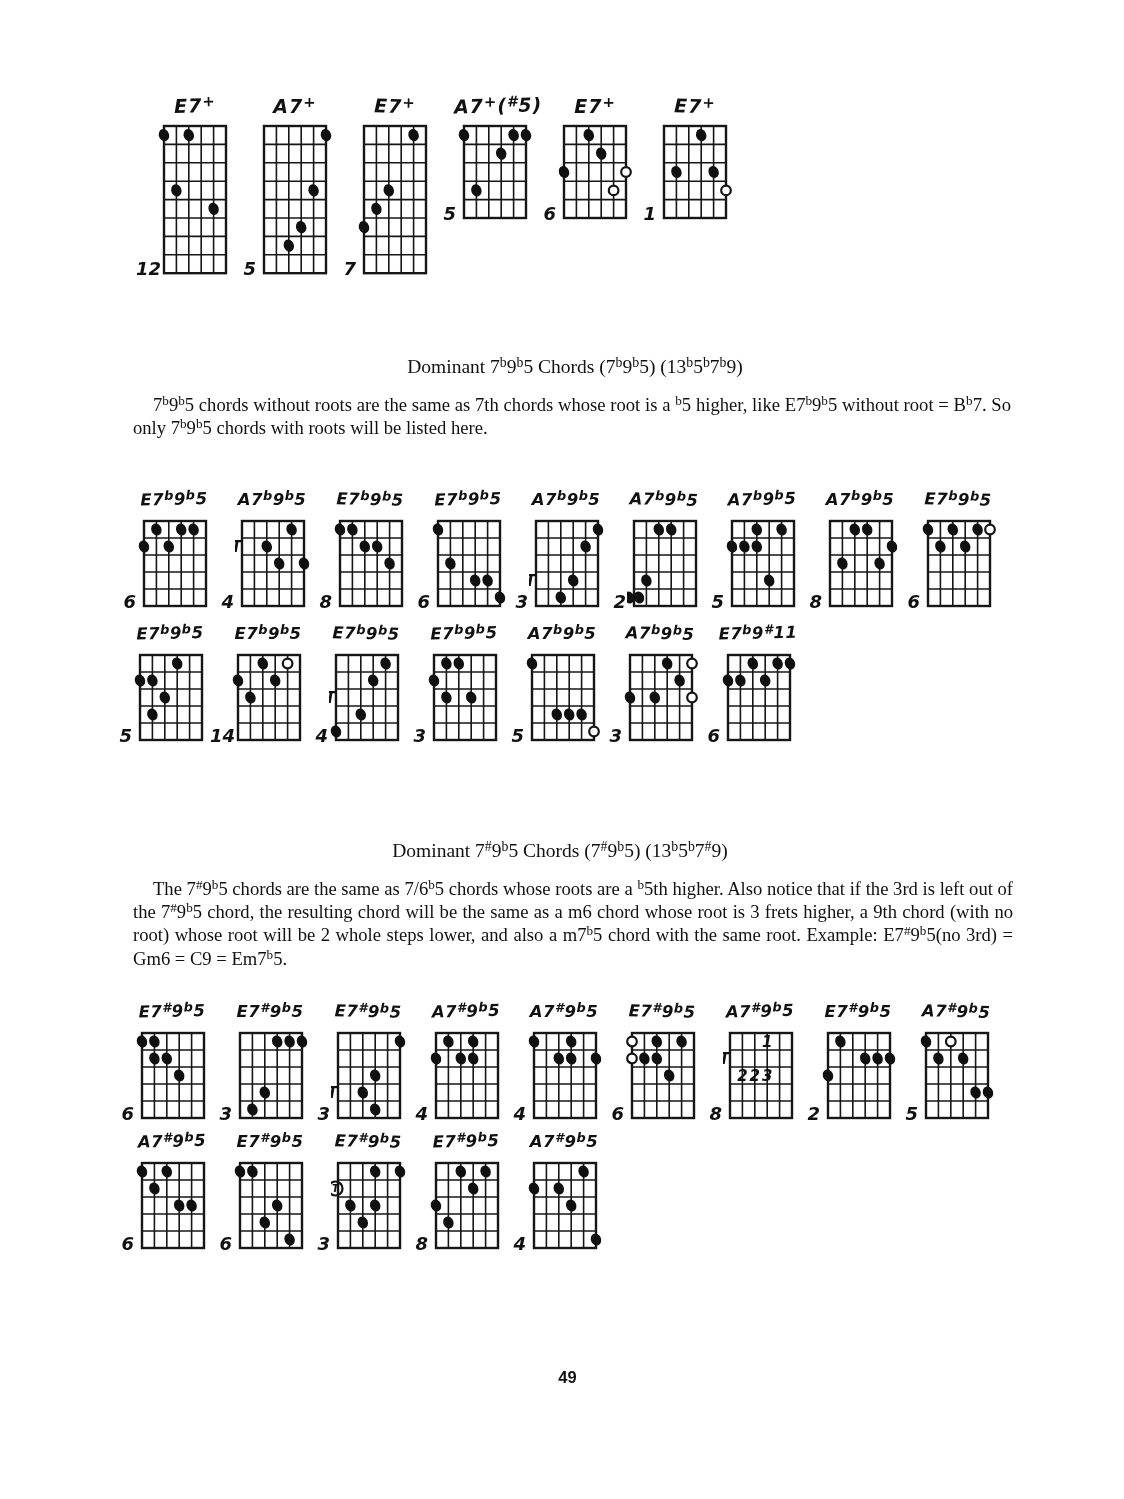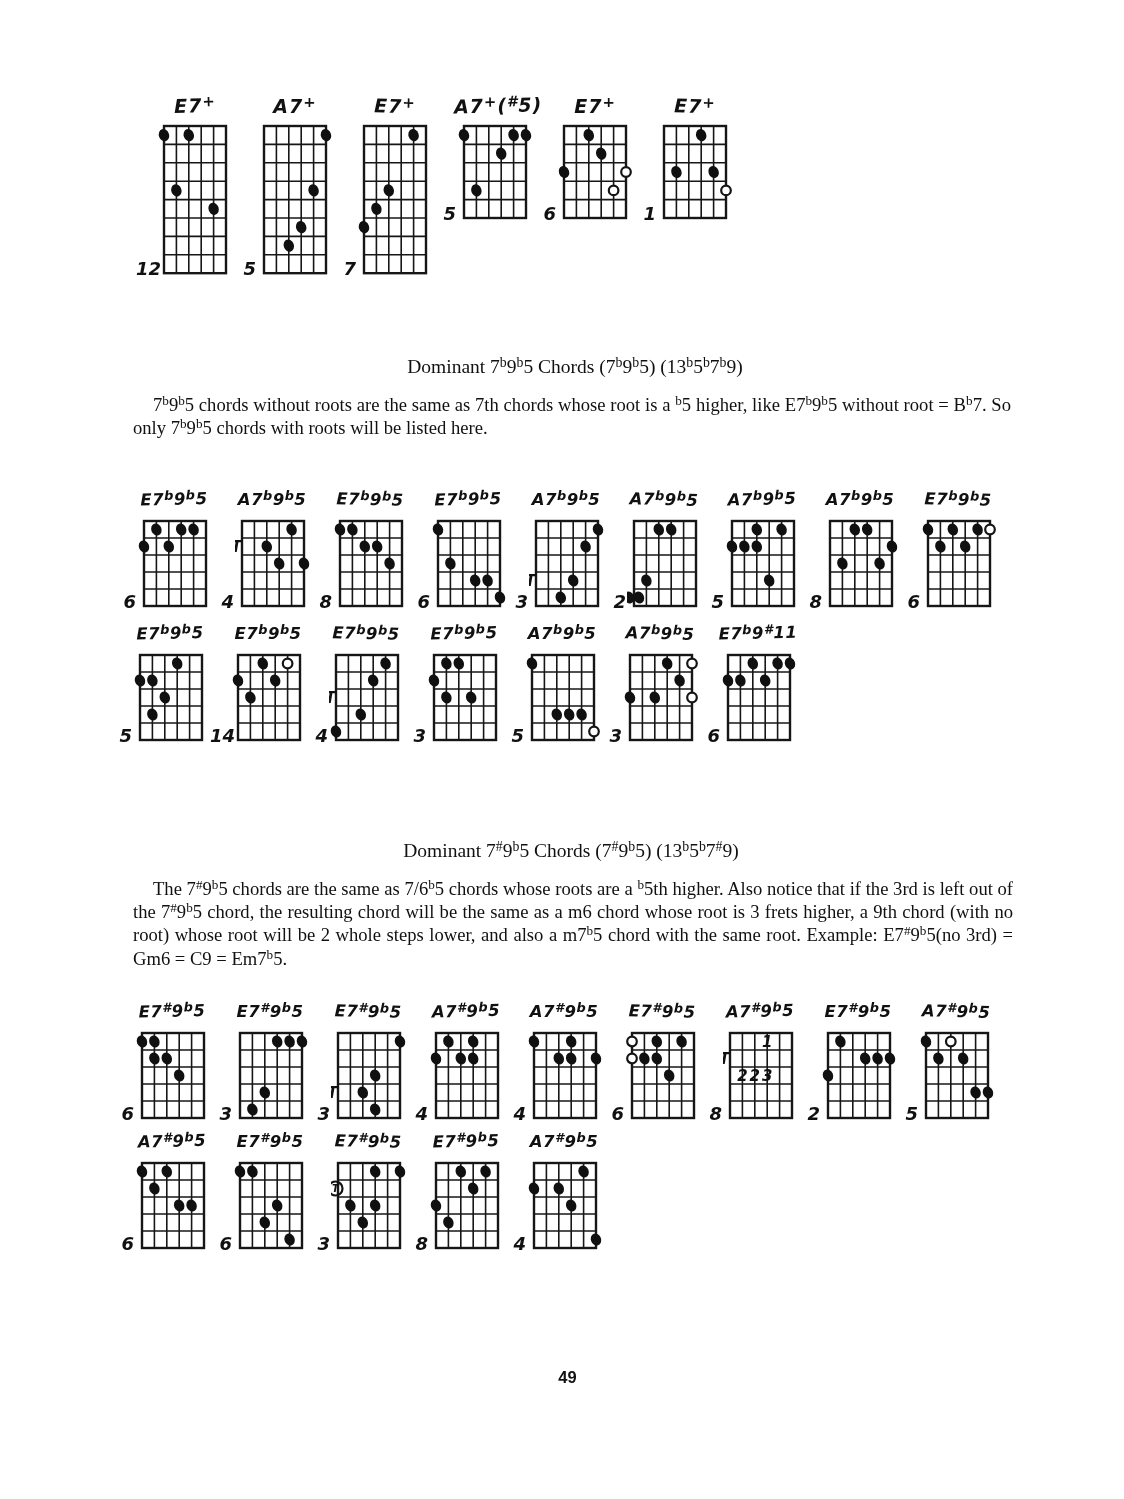--- a/index.html
+++ b/index.html
@@ -530,21 +530,21 @@
             <ellipse cx="56.6" cy="14.5" rx="5.1" ry="6.2" fill="#101010" transform="rotate(-20 56.6 14.5)"></ellipse>
             <ellipse cx="69" cy="14.5" rx="5.1" ry="6.2" fill="#101010" transform="rotate(-20 69 14.5)"></ellipse>
             <ellipse cx="7" cy="31.5" rx="5.1" ry="6.2" fill="#101010" transform="rotate(-20 7 31.5)"></ellipse>
             <ellipse cx="19.4" cy="31.5" rx="5.1" ry="6.2" fill="#101010" transform="rotate(-20 19.4 31.5)"></ellipse>
             <ellipse cx="44.2" cy="31.5" rx="5.1" ry="6.2" fill="#101010" transform="rotate(-20 44.2 31.5)"></ellipse>
           </svg>
         </div>
       </div>
     </div>
 
-  <div class="abs section-title" style="left:116px;top:839px;width:910px;"><span>Dominant 7</span><span class="sup">#</span><span>9</span><span class="sup">b</span><span>5 Chords (7</span><span class="sup">#</span><span>9</span><span class="sup">b</span><span>5) (13</span><span class="sup">b</span><span>5</span><span class="sup">b</span><span>7</span><span class="sup">#</span><span>9)</span></div>
+  <div class="abs section-title" style="left:105px;top:839px;width:910px;"><span>Dominant 7</span><span class="sup">#</span><span>9</span><span class="sup">b</span><span>5 Chords (7</span><span class="sup">#</span><span>9</span><span class="sup">b</span><span>5) (13</span><span class="sup">b</span><span>5</span><span class="sup">b</span><span>7</span><span class="sup">#</span><span>9)</span></div>
 
   <div class="abs para" style="left:133px;top:877px;width:880px;"><span class="indent"></span><span>The 7</span><span class="sup">#</span><span>9</span><span class="sup">b</span><span>5 chords are the same as 7/6</span><span class="sup">b</span><span>5 chords whose roots are a </span><span class="sup">b</span><span>5th higher. Also notice that if the 3rd is left out of the 7</span><span class="sup">#</span><span>9</span><span class="sup">b</span><span>5 chord, the resulting chord will be the same as a m6 chord whose root is 3 frets higher, a 9th chord (with no root) whose root will be 2 whole steps lower, and also a m7</span><span class="sup">b</span><span>5 chord with the same root. Example: E7</span><span class="sup">#</span><span>9</span><span class="sup">b</span><span>5(no 3rd) = Gm6 = C9 = Em7</span><span class="sup">b</span><span>5.</span></div>
 
   <div class="abs chord-row row-sm" style="left:114px;top:1000px;">
       <div class="chord" style="width: 98px;">
         <div class="chord-label" style="transform: rotate(-1.4deg);"><span>E</span><span>7</span><span class="csup">#</span><span>9</span><span class="csup">b</span><span>5</span></div>
         <div class="chord-body">
           <div class="chord-fret">6</div>
           <svg width="76" height="97" viewBox="0 0 76 97">
             <rect x="7" y="6" width="62" height="85" fill="none" stroke="#161616" stroke-width="2.4"></rect>

